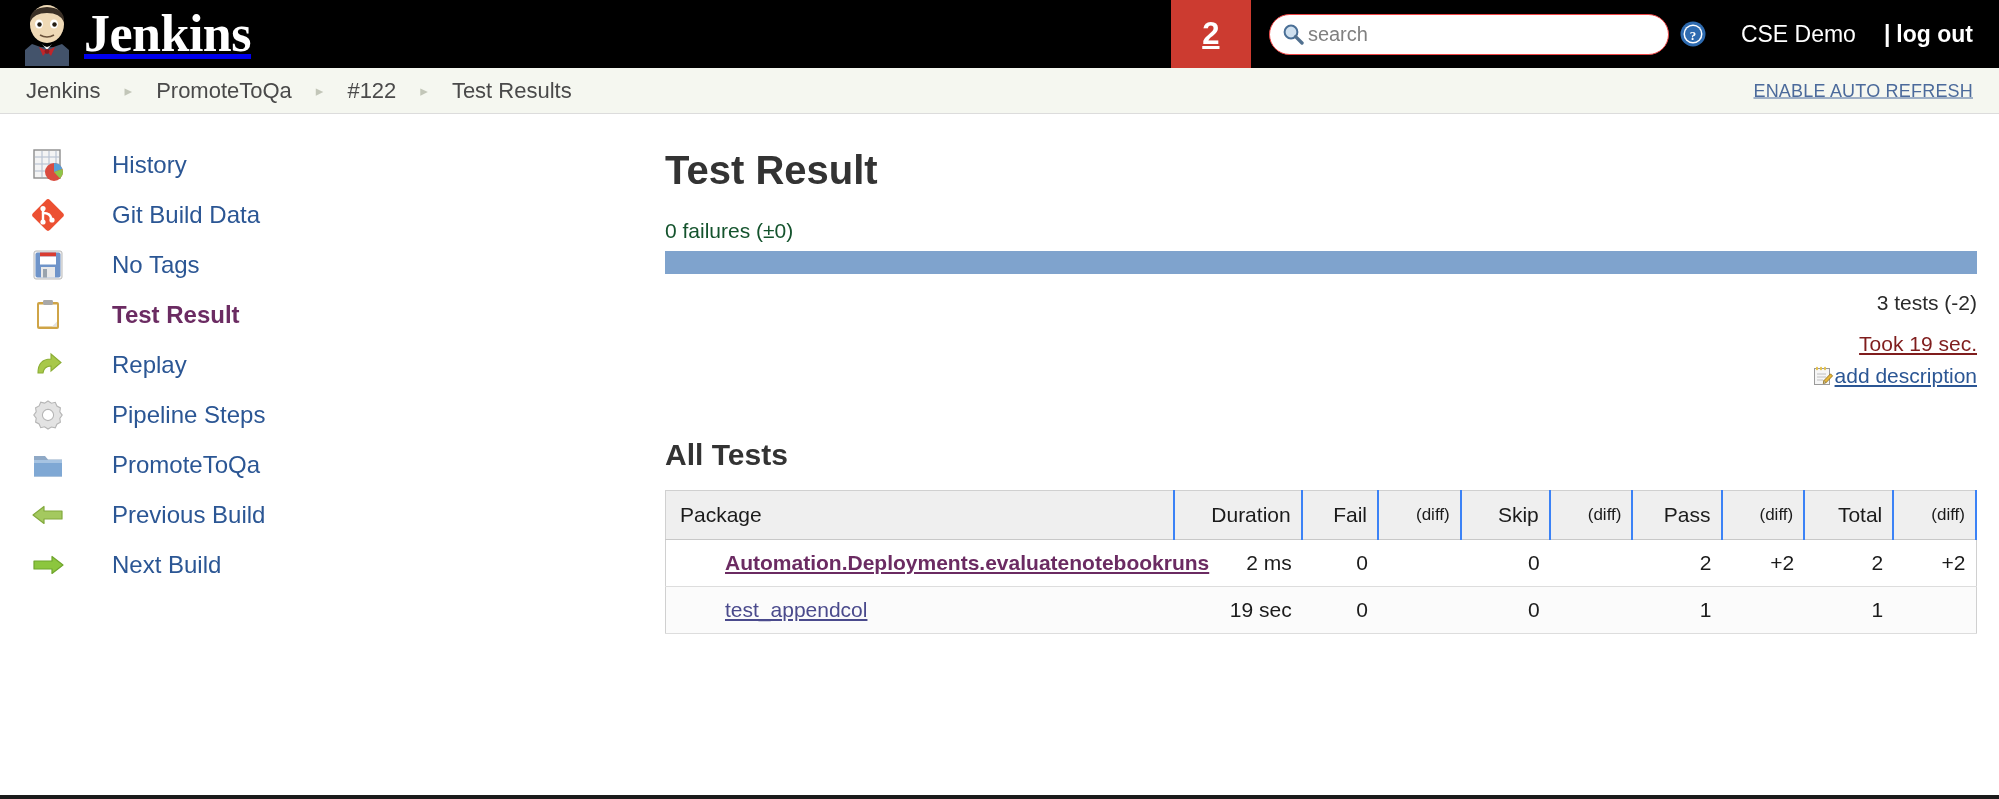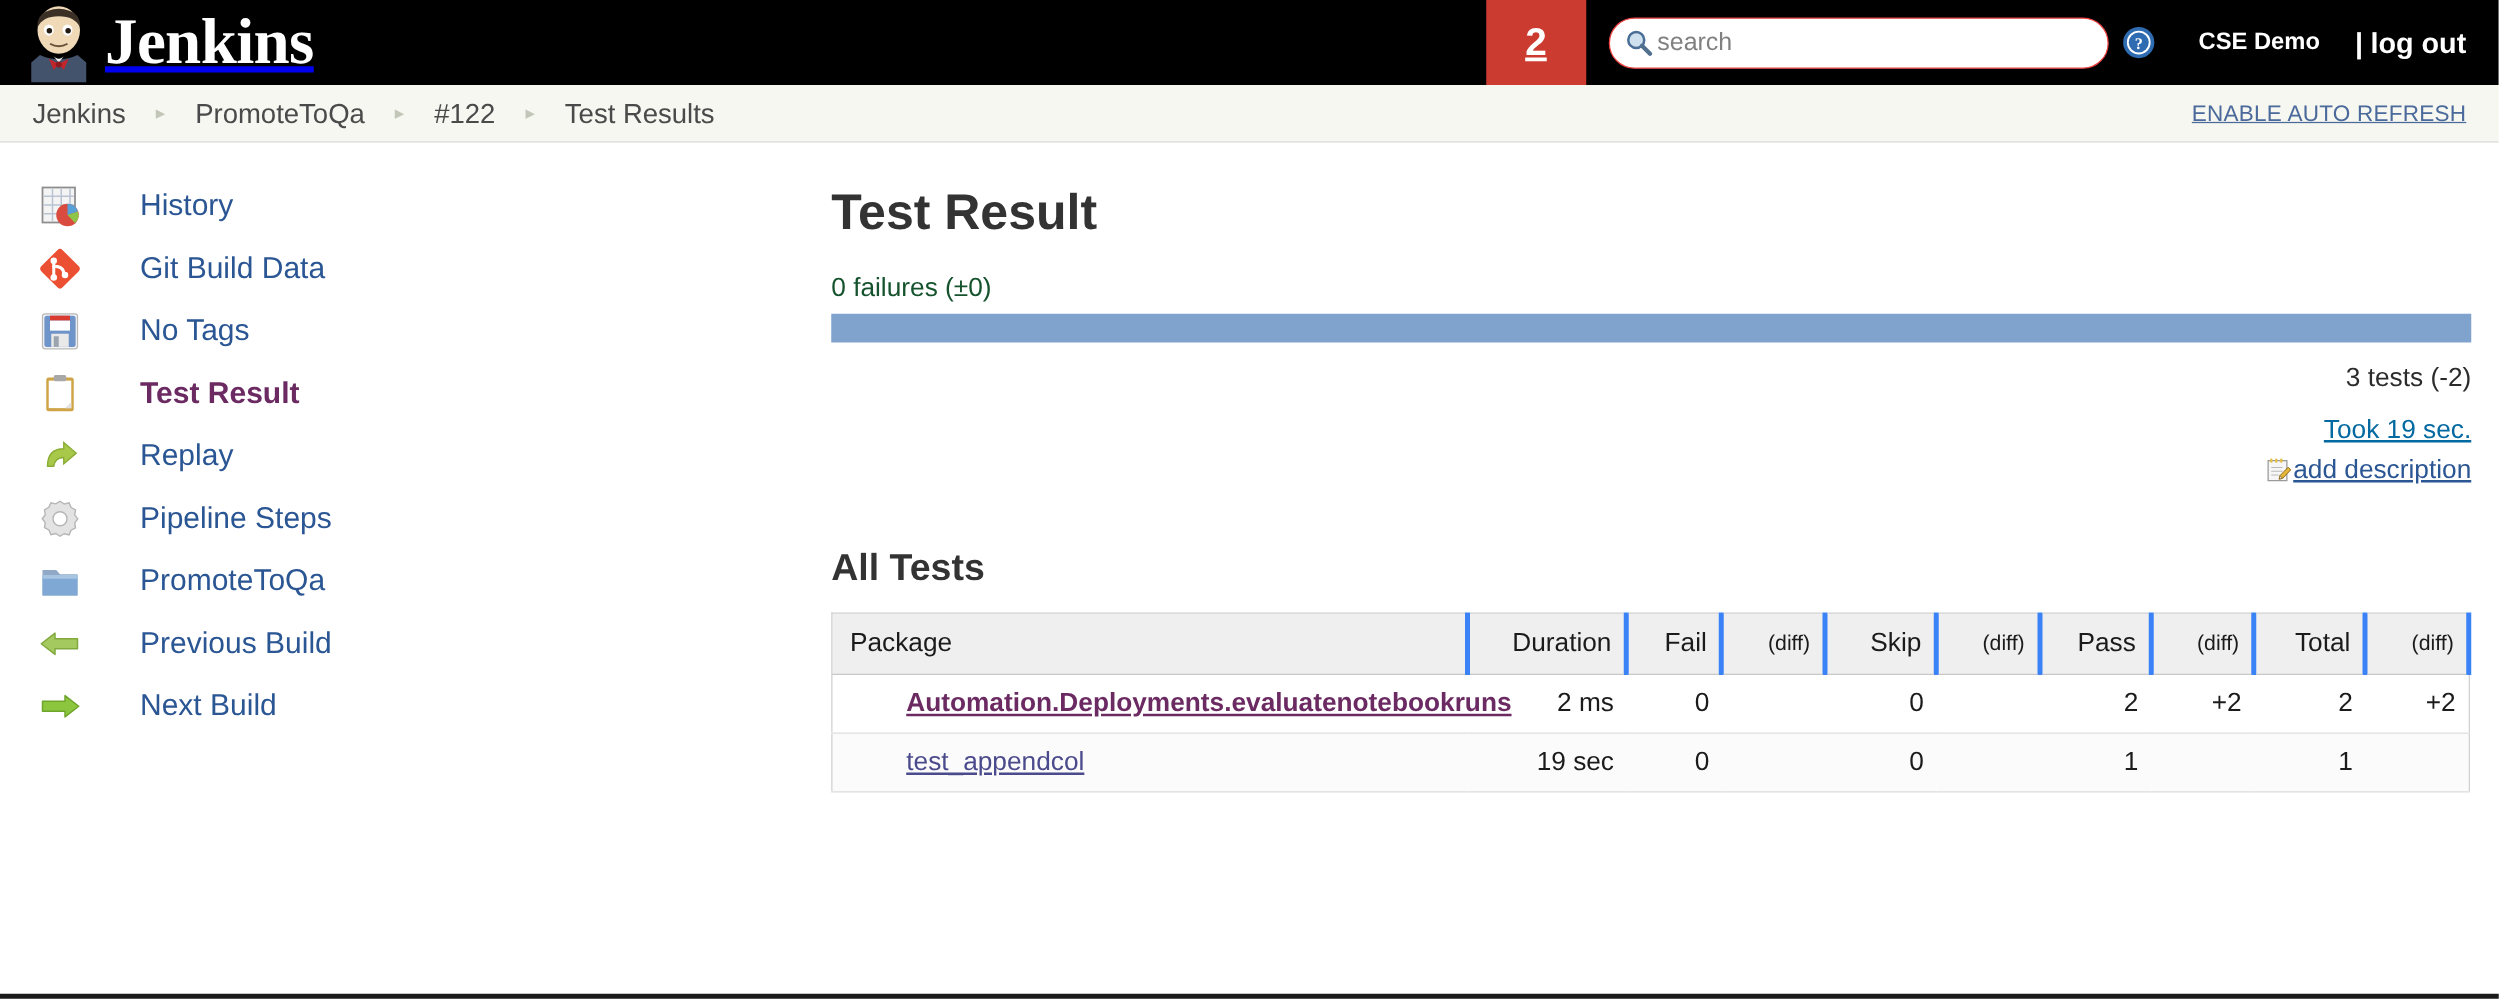--- a/index.html
+++ b/index.html
@@ -86,22 +86,22 @@
   }
   .search-input::placeholder { color: #808080; opacity: 1; }
 
   .help-icon {
     width: 28px; height: 28px;
     margin-left: 10px;
     flex: 0 0 auto;
   }
   .user-name {
     color: #ffffff;
-    font-size: 19px;
-    font-weight: bold;
+    font-size: 23px;
+    font-weight: normal;
     margin-left: 34px;
     white-space: nowrap;
   }
   .logout-group {
     display: flex;
     align-items: center;
     margin-left: 28px;
     margin-right: 26px;
     white-space: nowrap;
   }
@@ -210,21 +210,21 @@
     height: 23px;
     background: #7fa3cd;
   }
   .stat-line {
     text-align: right;
     font-size: 21px;
     color: #2b2b2b;
     margin-top: 17px;
   }
   .stat-link {
-    color: #0369a1;
+    color: #7f1d1d;
     text-decoration: underline;
     font-size: 21px;
   }
   .desc-line {
     text-align: right;
     margin-top: 8px;
     display: flex;
     justify-content: flex-end;
     align-items: center;
   }
@@ -245,21 +245,21 @@
   .tests-table {
     width: calc(100% - 10px);
     margin-left: 10px;
     border-collapse: collapse;
     border: 1px solid #d0d0d0;
     table-layout: fixed;
   }
   .tests-table th {
     background: #efefef;
     border-bottom: 1px solid #c8c8c8;
-    border-right: 4px solid #3b82f6;
+    border-right: 2px solid #3b82f6;
     font-size: 21px;
     font-weight: normal;
     color: #1b1b1b;
     padding: 12px 10px;
     text-align: right;
     white-space: nowrap;
   }
   .tests-table th.pkg { text-align: left; padding-left: 14px; }
   .tests-table th.diff { font-size: 17px; }
   .tests-table td {

